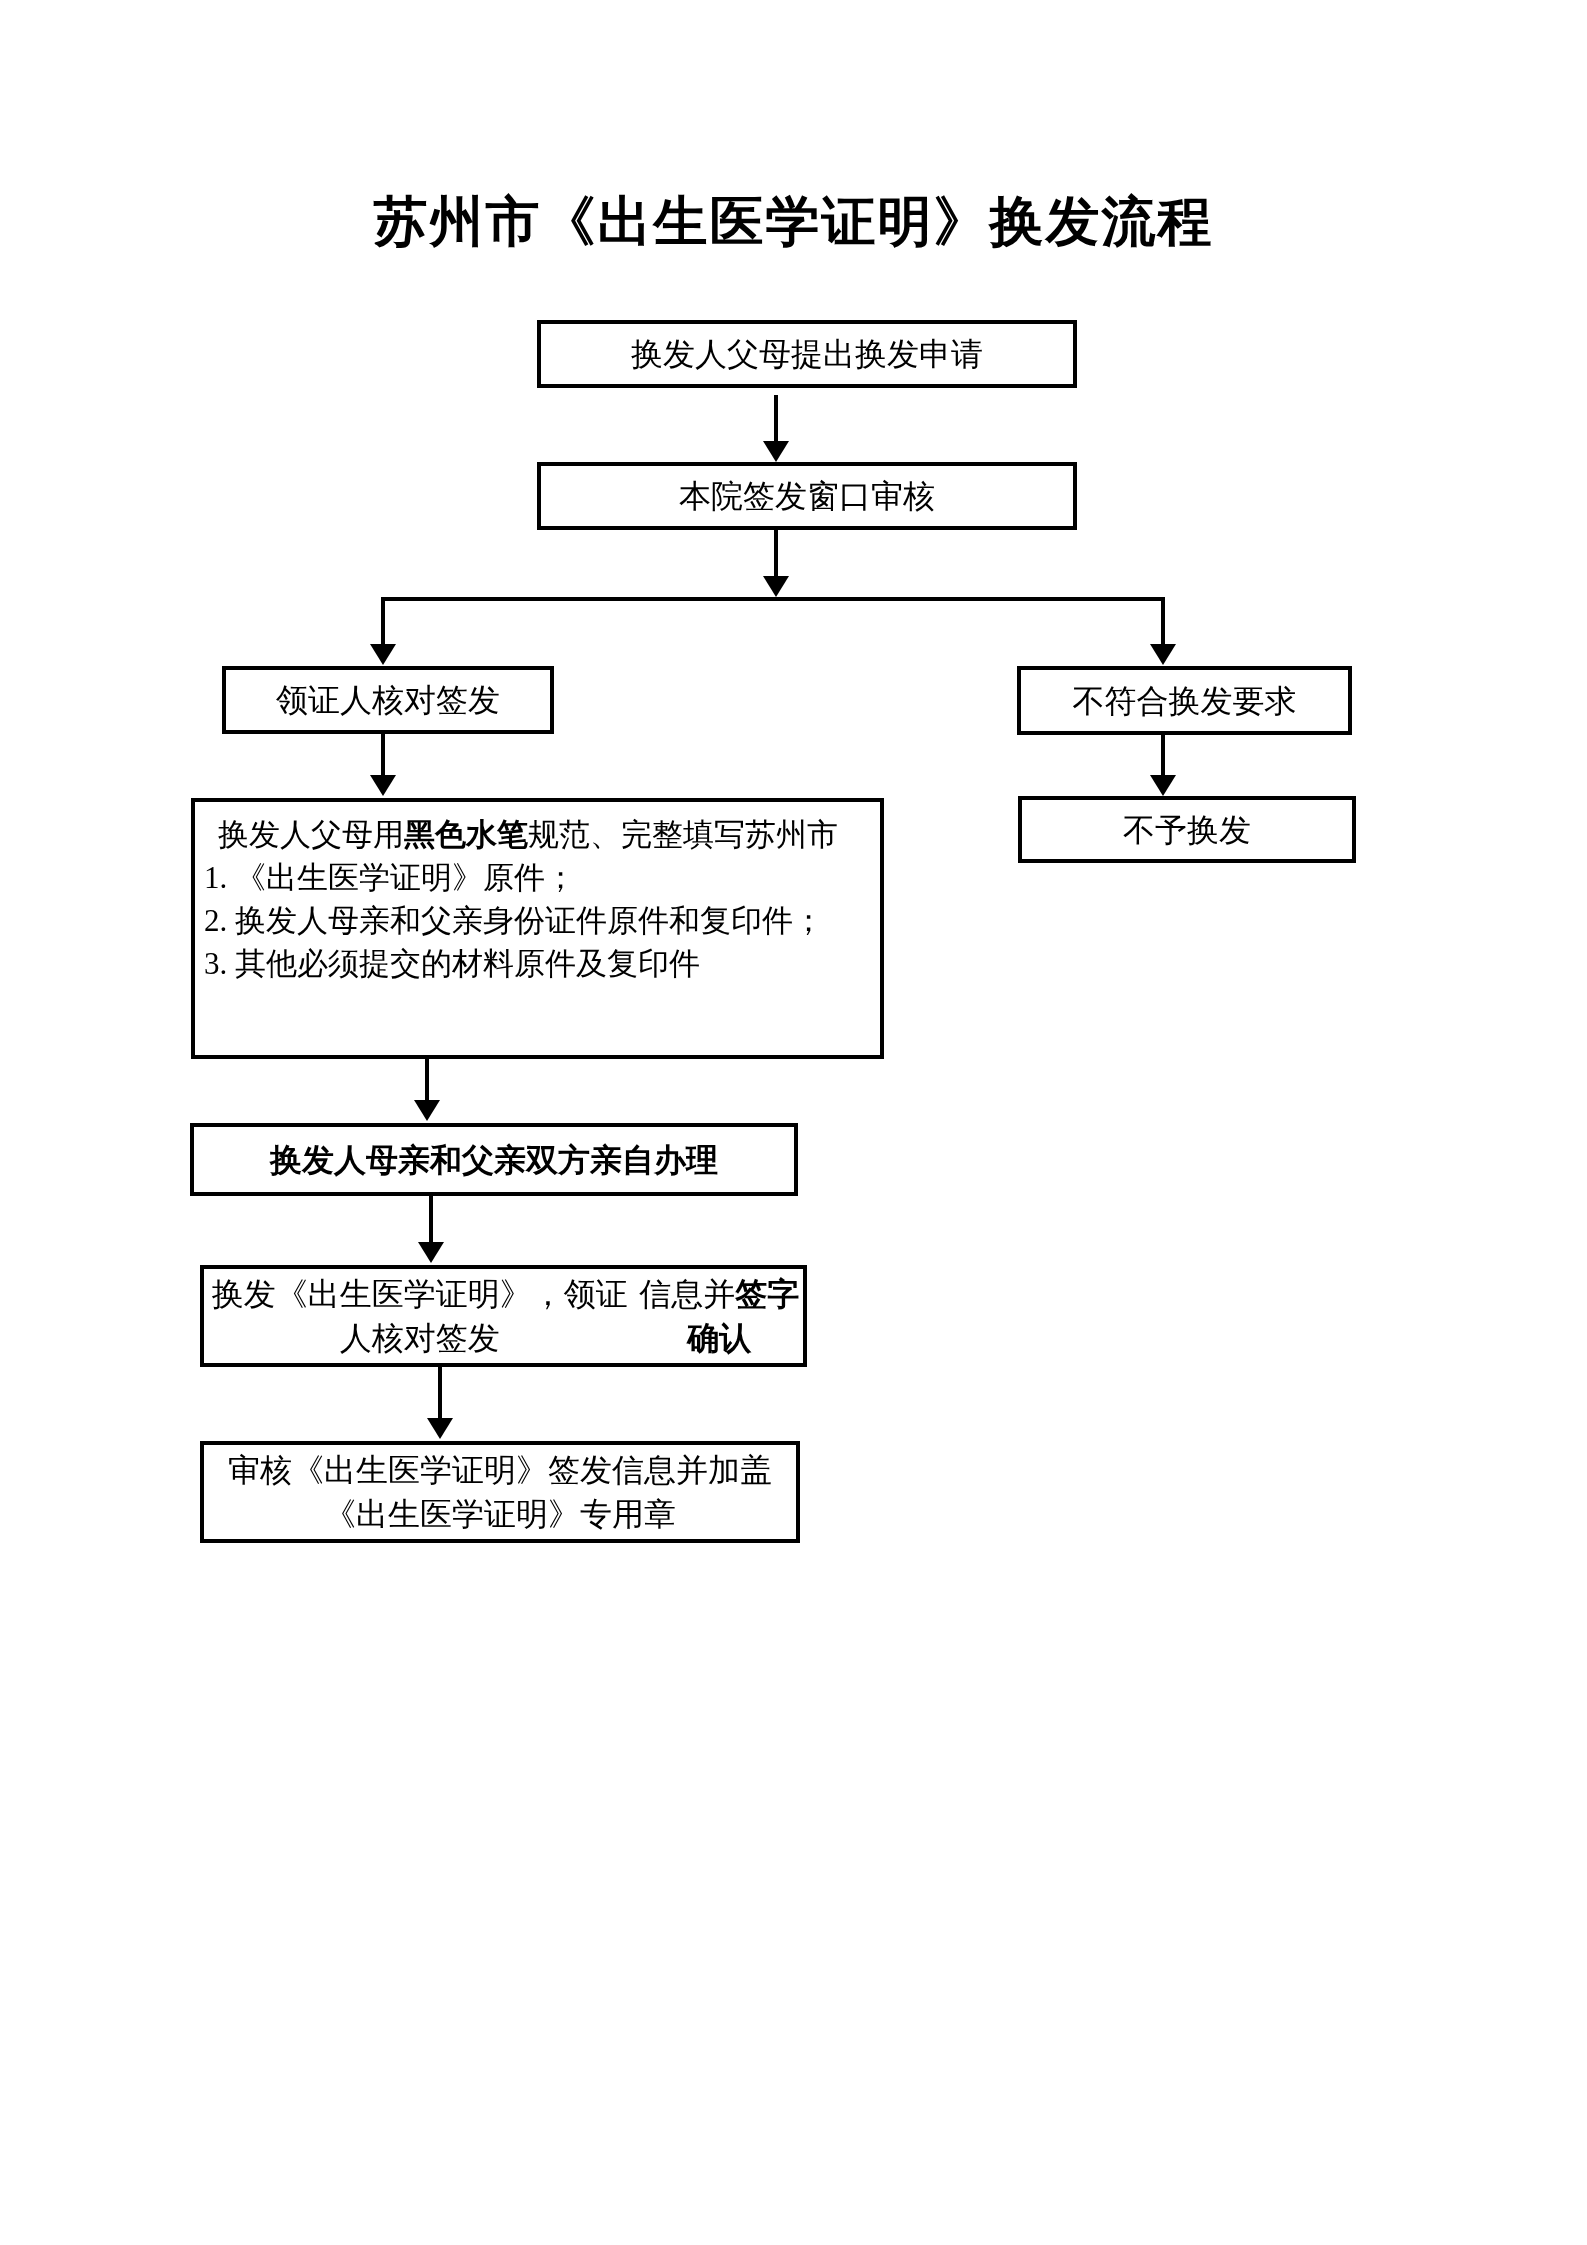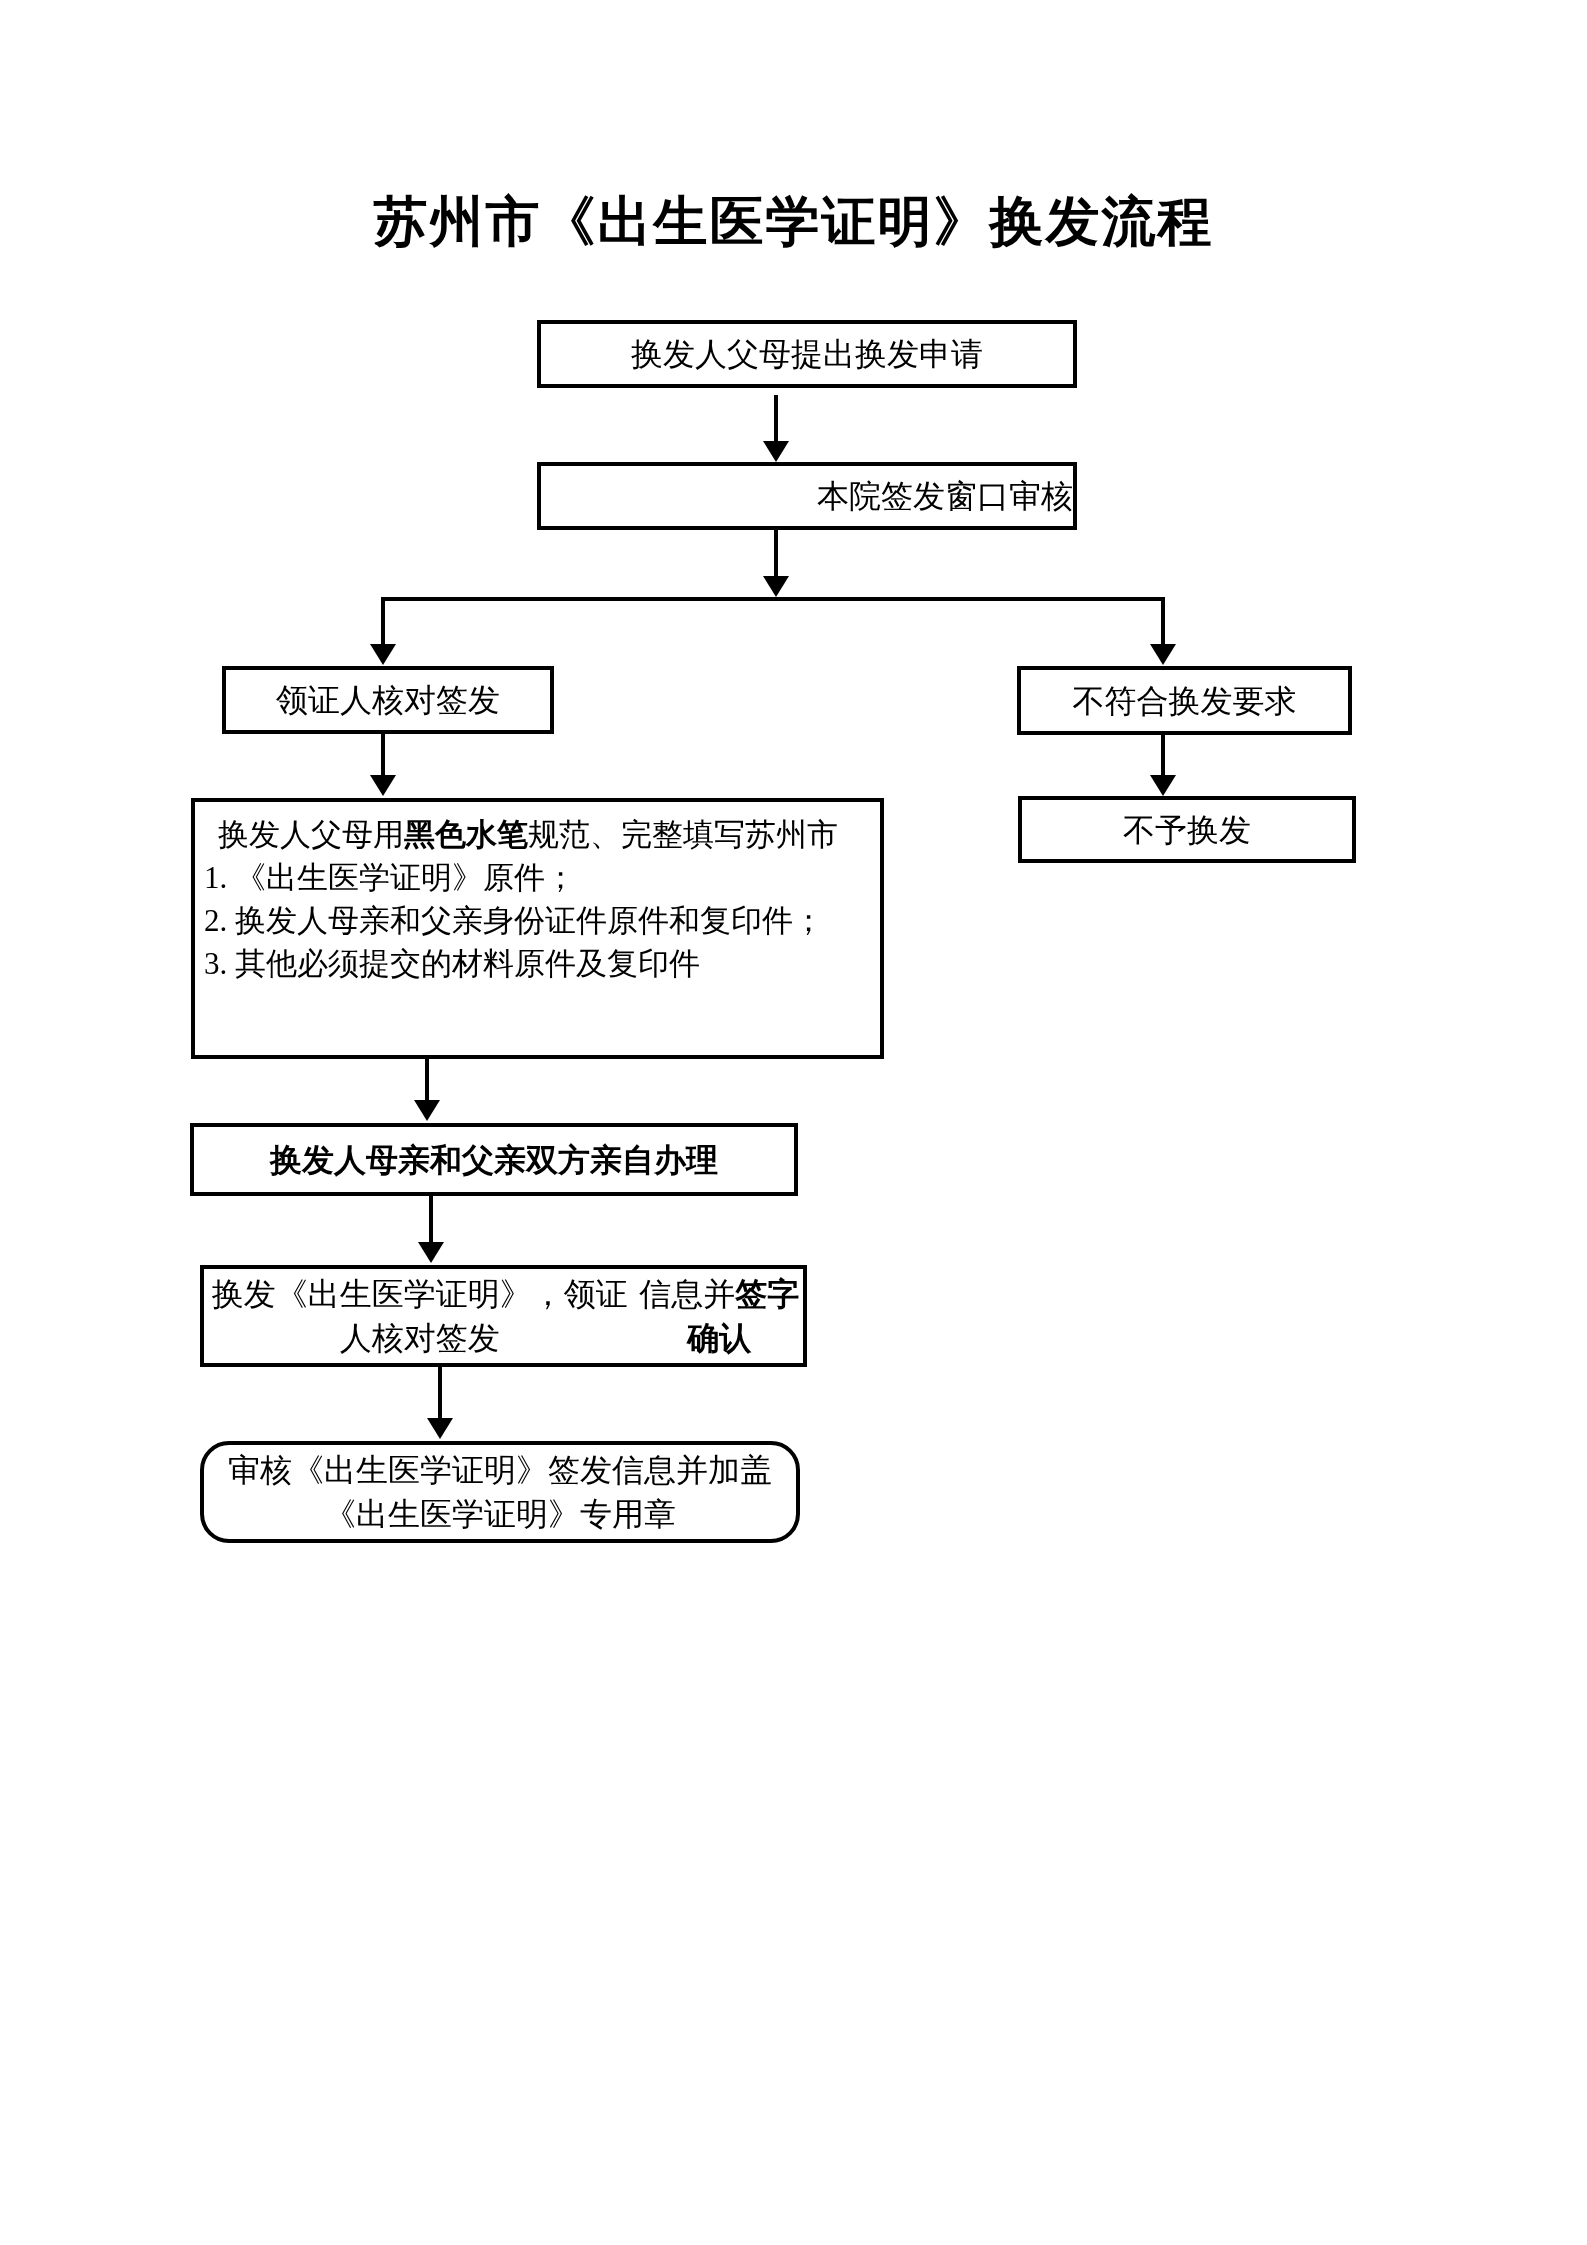--- a/index.html
+++ b/index.html
@@ -31,33 +31,33 @@
     display: flex;
     align-items: center;
     justify-content: center;
     text-align: center;
   }
   .fbox.block {
     display: block;
     text-align: left;
   }
   .b-apply    { left: 537px;  top: 320px;  width: 540px; height: 68px; }
-  .b-review   { left: 537px;  top: 462px;  width: 540px; height: 68px; justify-content: flex-end; }
+  .b-review   { left: 537px;  top: 462px;  width: 540px; height: 68px; }
   .b-meets    { left: 222px;  top: 666px;  width: 332px; height: 68px; }
   .b-notmeets { left: 1017px; top: 666px;  width: 335px; height: 69px; }
   .b-deny     { left: 1018px; top: 796px;  width: 338px; height: 67px; }
   .b-materials{ left: 191px;  top: 798px;  width: 693px; height: 261px;
                 padding: 11px 10px 0 9px; font-size: 31px; line-height: 43px; }
   .b-materials .para-first { text-indent: 14px; }
   .b-materials .para-cont  { padding-left: 13px; }
   .b-personal { left: 190px;  top: 1123px; width: 608px; height: 73px; font-weight: bold; }
   .b-exchange { left: 200px;  top: 1265px; width: 607px; height: 102px;
                 line-height: 44px; }
   .b-audit    { left: 200px;  top: 1441px; width: 600px; height: 102px;
-                flex-direction: column; line-height: 44px; border-radius: 29px; }
+                flex-direction: column; line-height: 44px; }
   .bold { font-weight: bold; text-align: right; }
   .vline {
     position: absolute;
     width: 4px;
     background: var(--ink);
   }
   .hline {
     position: absolute;
     height: 4px;
     background: var(--ink);

